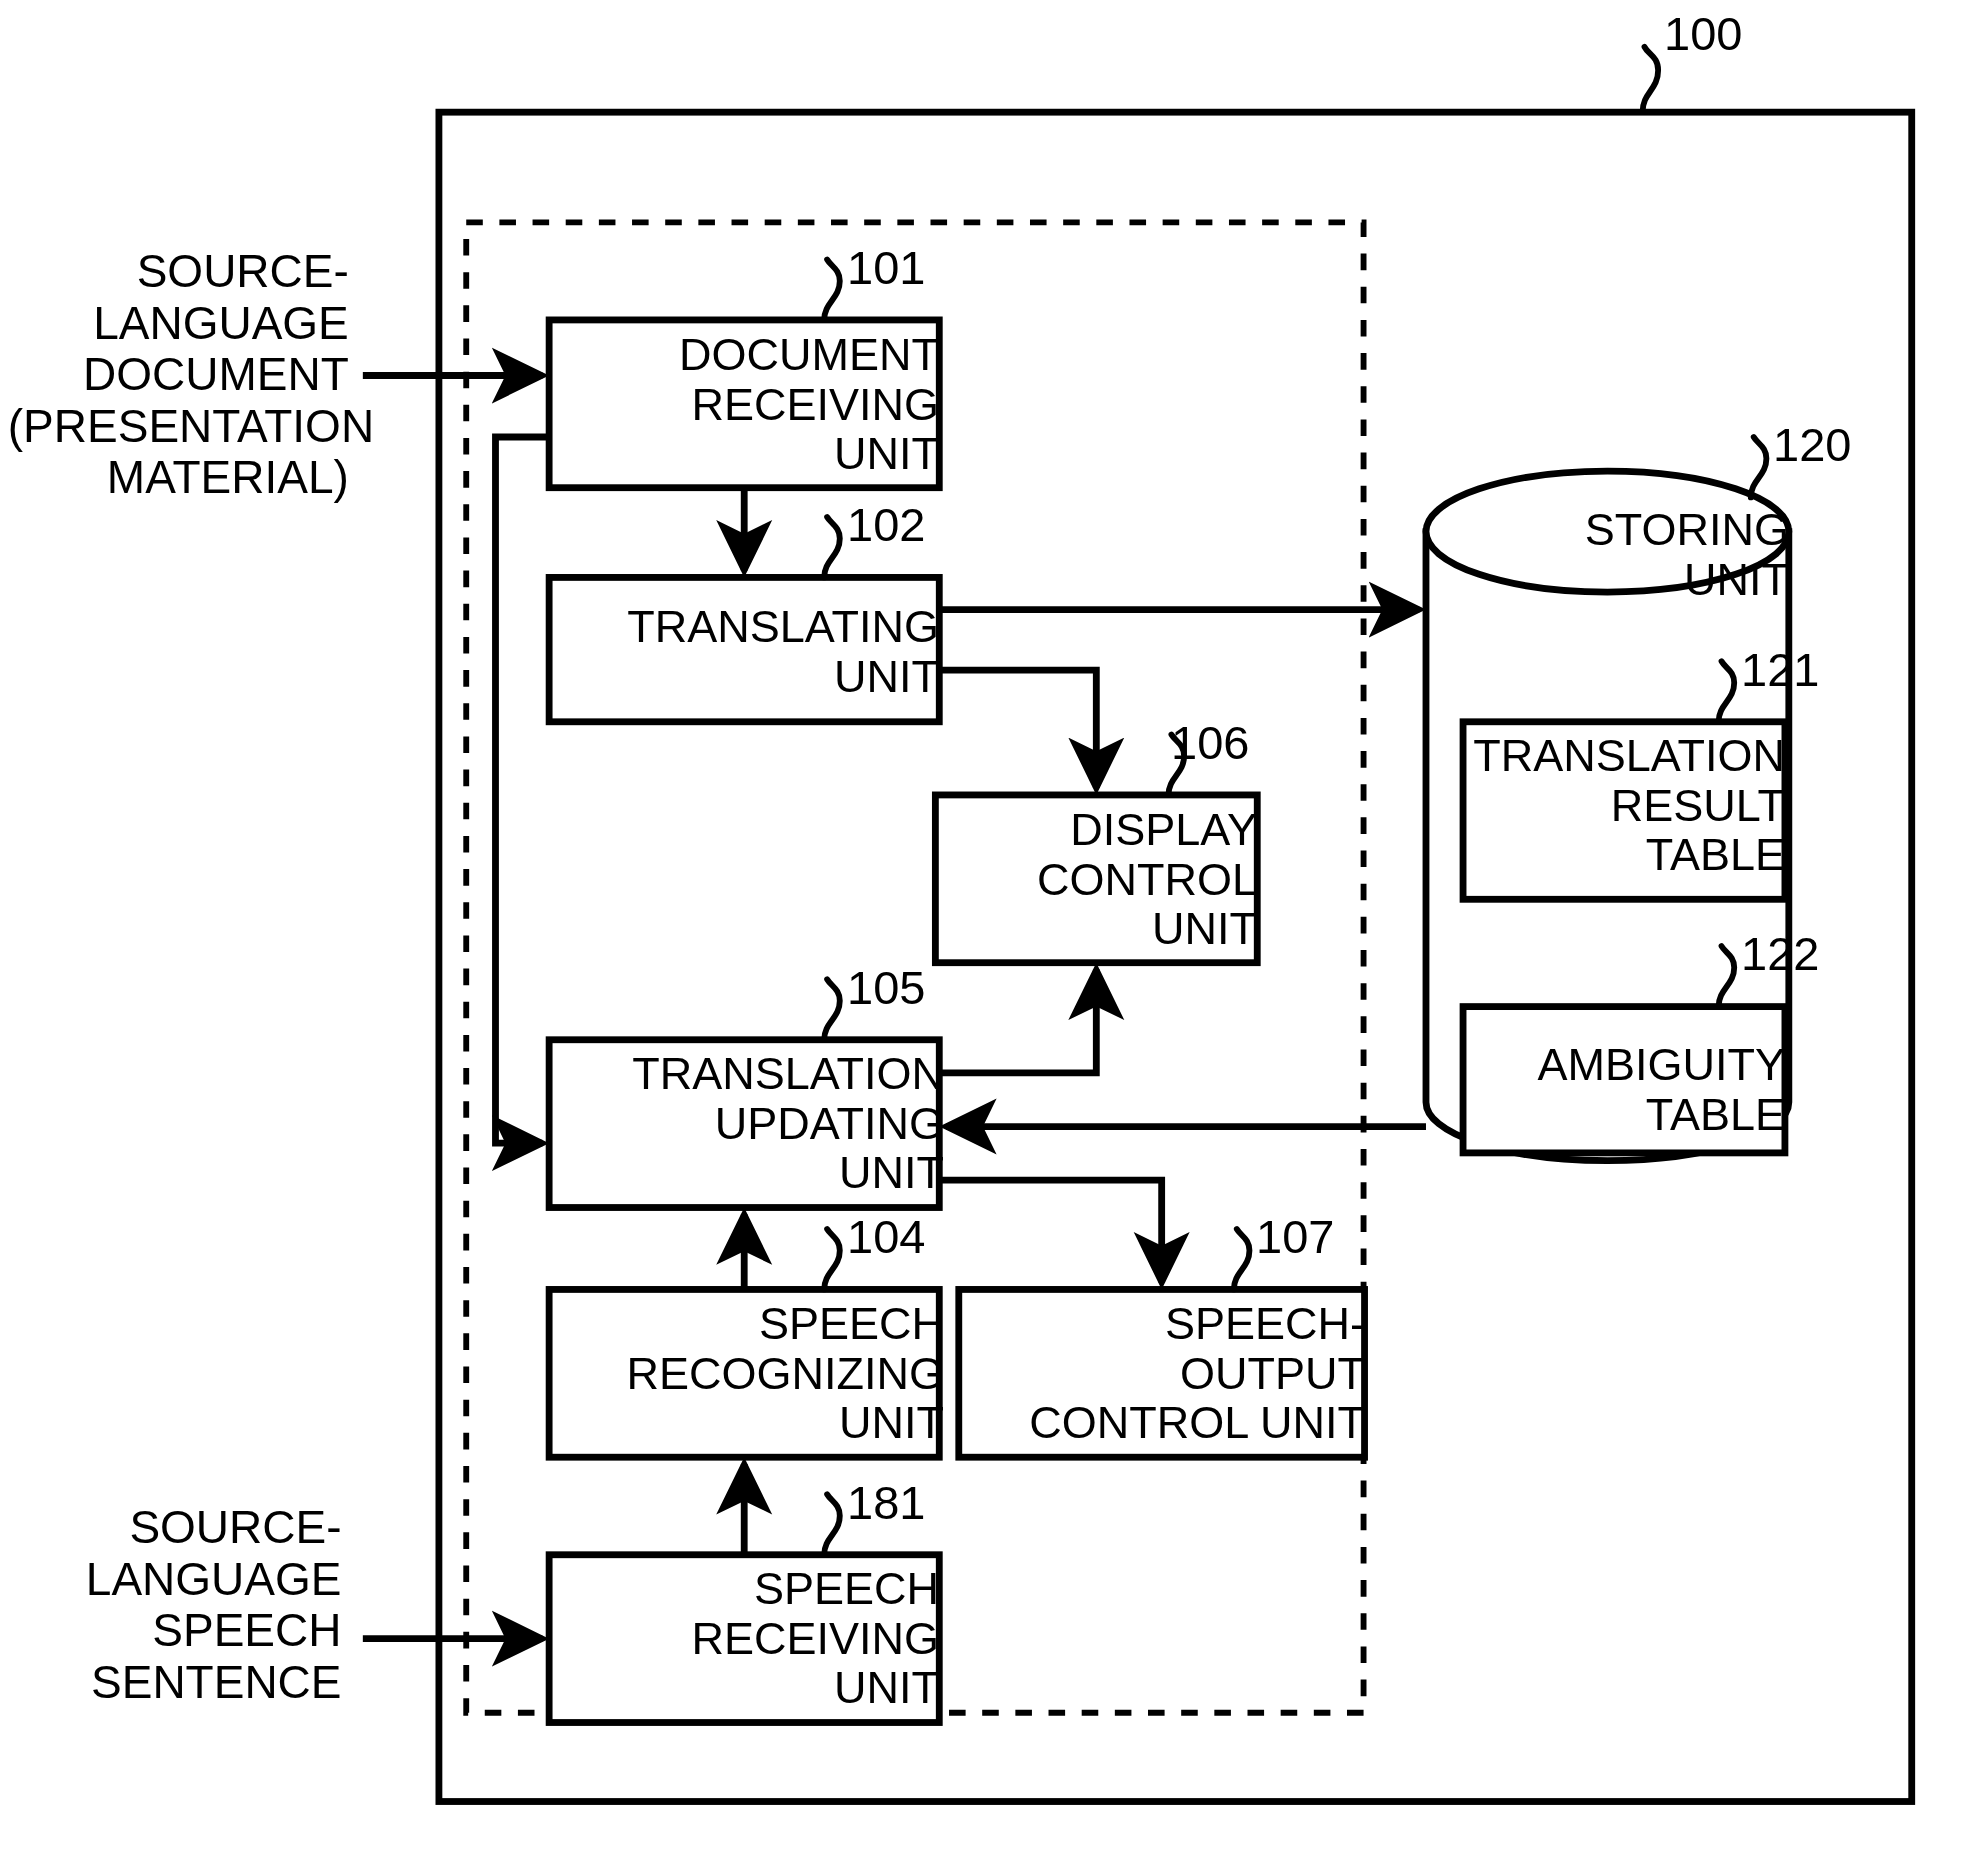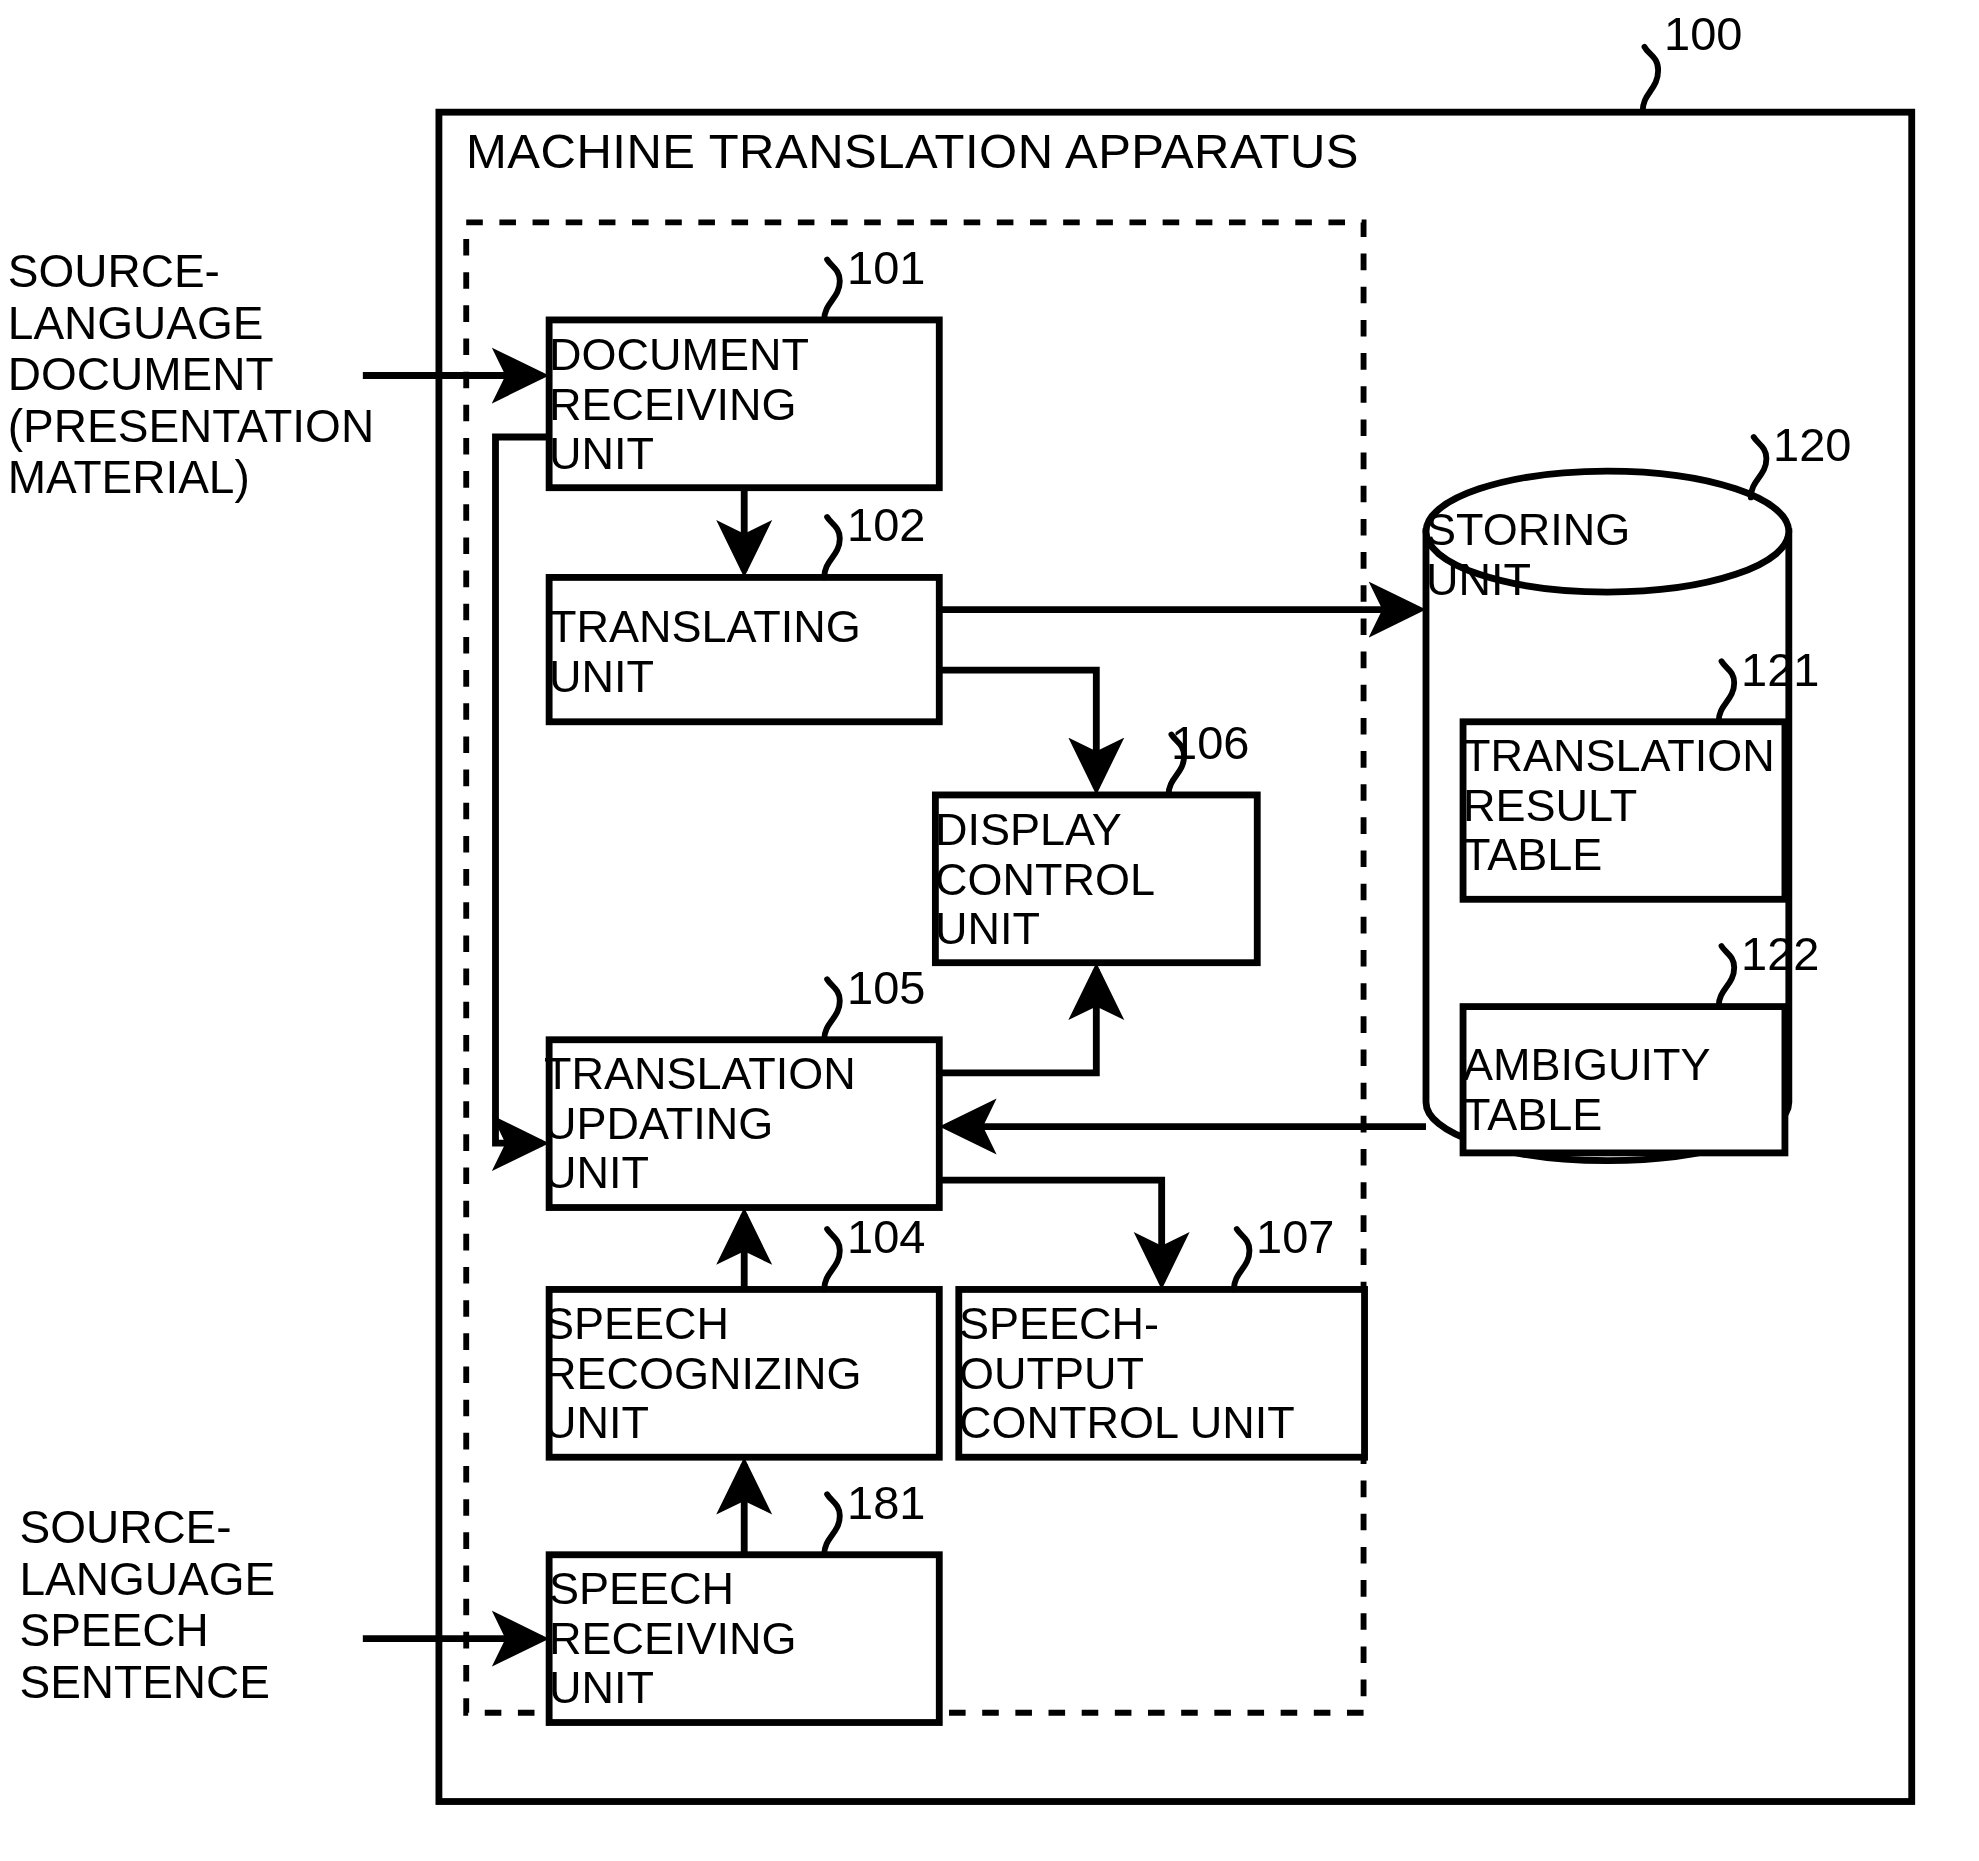--- a/index.html
+++ b/index.html
@@ -43,21 +43,21 @@
     stroke-dasharray: 17 17;
   }
   .leader {
     fill: none;
     stroke: #000000;
     stroke-width: 6;
     stroke-linecap: round;
   }
   .lbl {
     position: absolute;
-    text-align: left;
+    text-align: right;
     line-height: 1.10;
     font-weight: 400;
     letter-spacing: 0px;
     white-space: pre;
     color: #000000;
   }
   .unit-label {
     font-size: 45px;
   }
   .numeral {
@@ -137,21 +137,20 @@
 
     <path d="M963,1210 L1191,1210 L1191,1315" class="stroke" marker-end="url(#arrow)"></path>
 
     <line x1="763" y1="1322" x2="763" y2="1245" class="stroke" marker-end="url(#arrow)"></line>
 
     <line x1="763" y1="1594" x2="763" y2="1501" class="stroke" marker-end="url(#arrow)"></line>
 
     <line x1="372" y1="1680" x2="556" y2="1680" class="stroke" marker-end="url(#arrow)"></line>
   </svg>
 
-  <div class="lbl apparatus-title" style="left:466px; top:125px; width:878px;">MACHINE TRANSLATION APPARATUS</div>
 
   <div class="lbl numeral" style="left:1664px; top:7.8px; width:137px;">100</div>
 
   <div class="lbl ext-label" style="left:7.8px; top:246px; width:341px;">SOURCE-
 LANGUAGE
 DOCUMENT
 (PRESENTATION
 MATERIAL)</div>
 
   <div class="lbl ext-label" style="left:19.5px; top:1502px; width:322px;">SOURCE-

